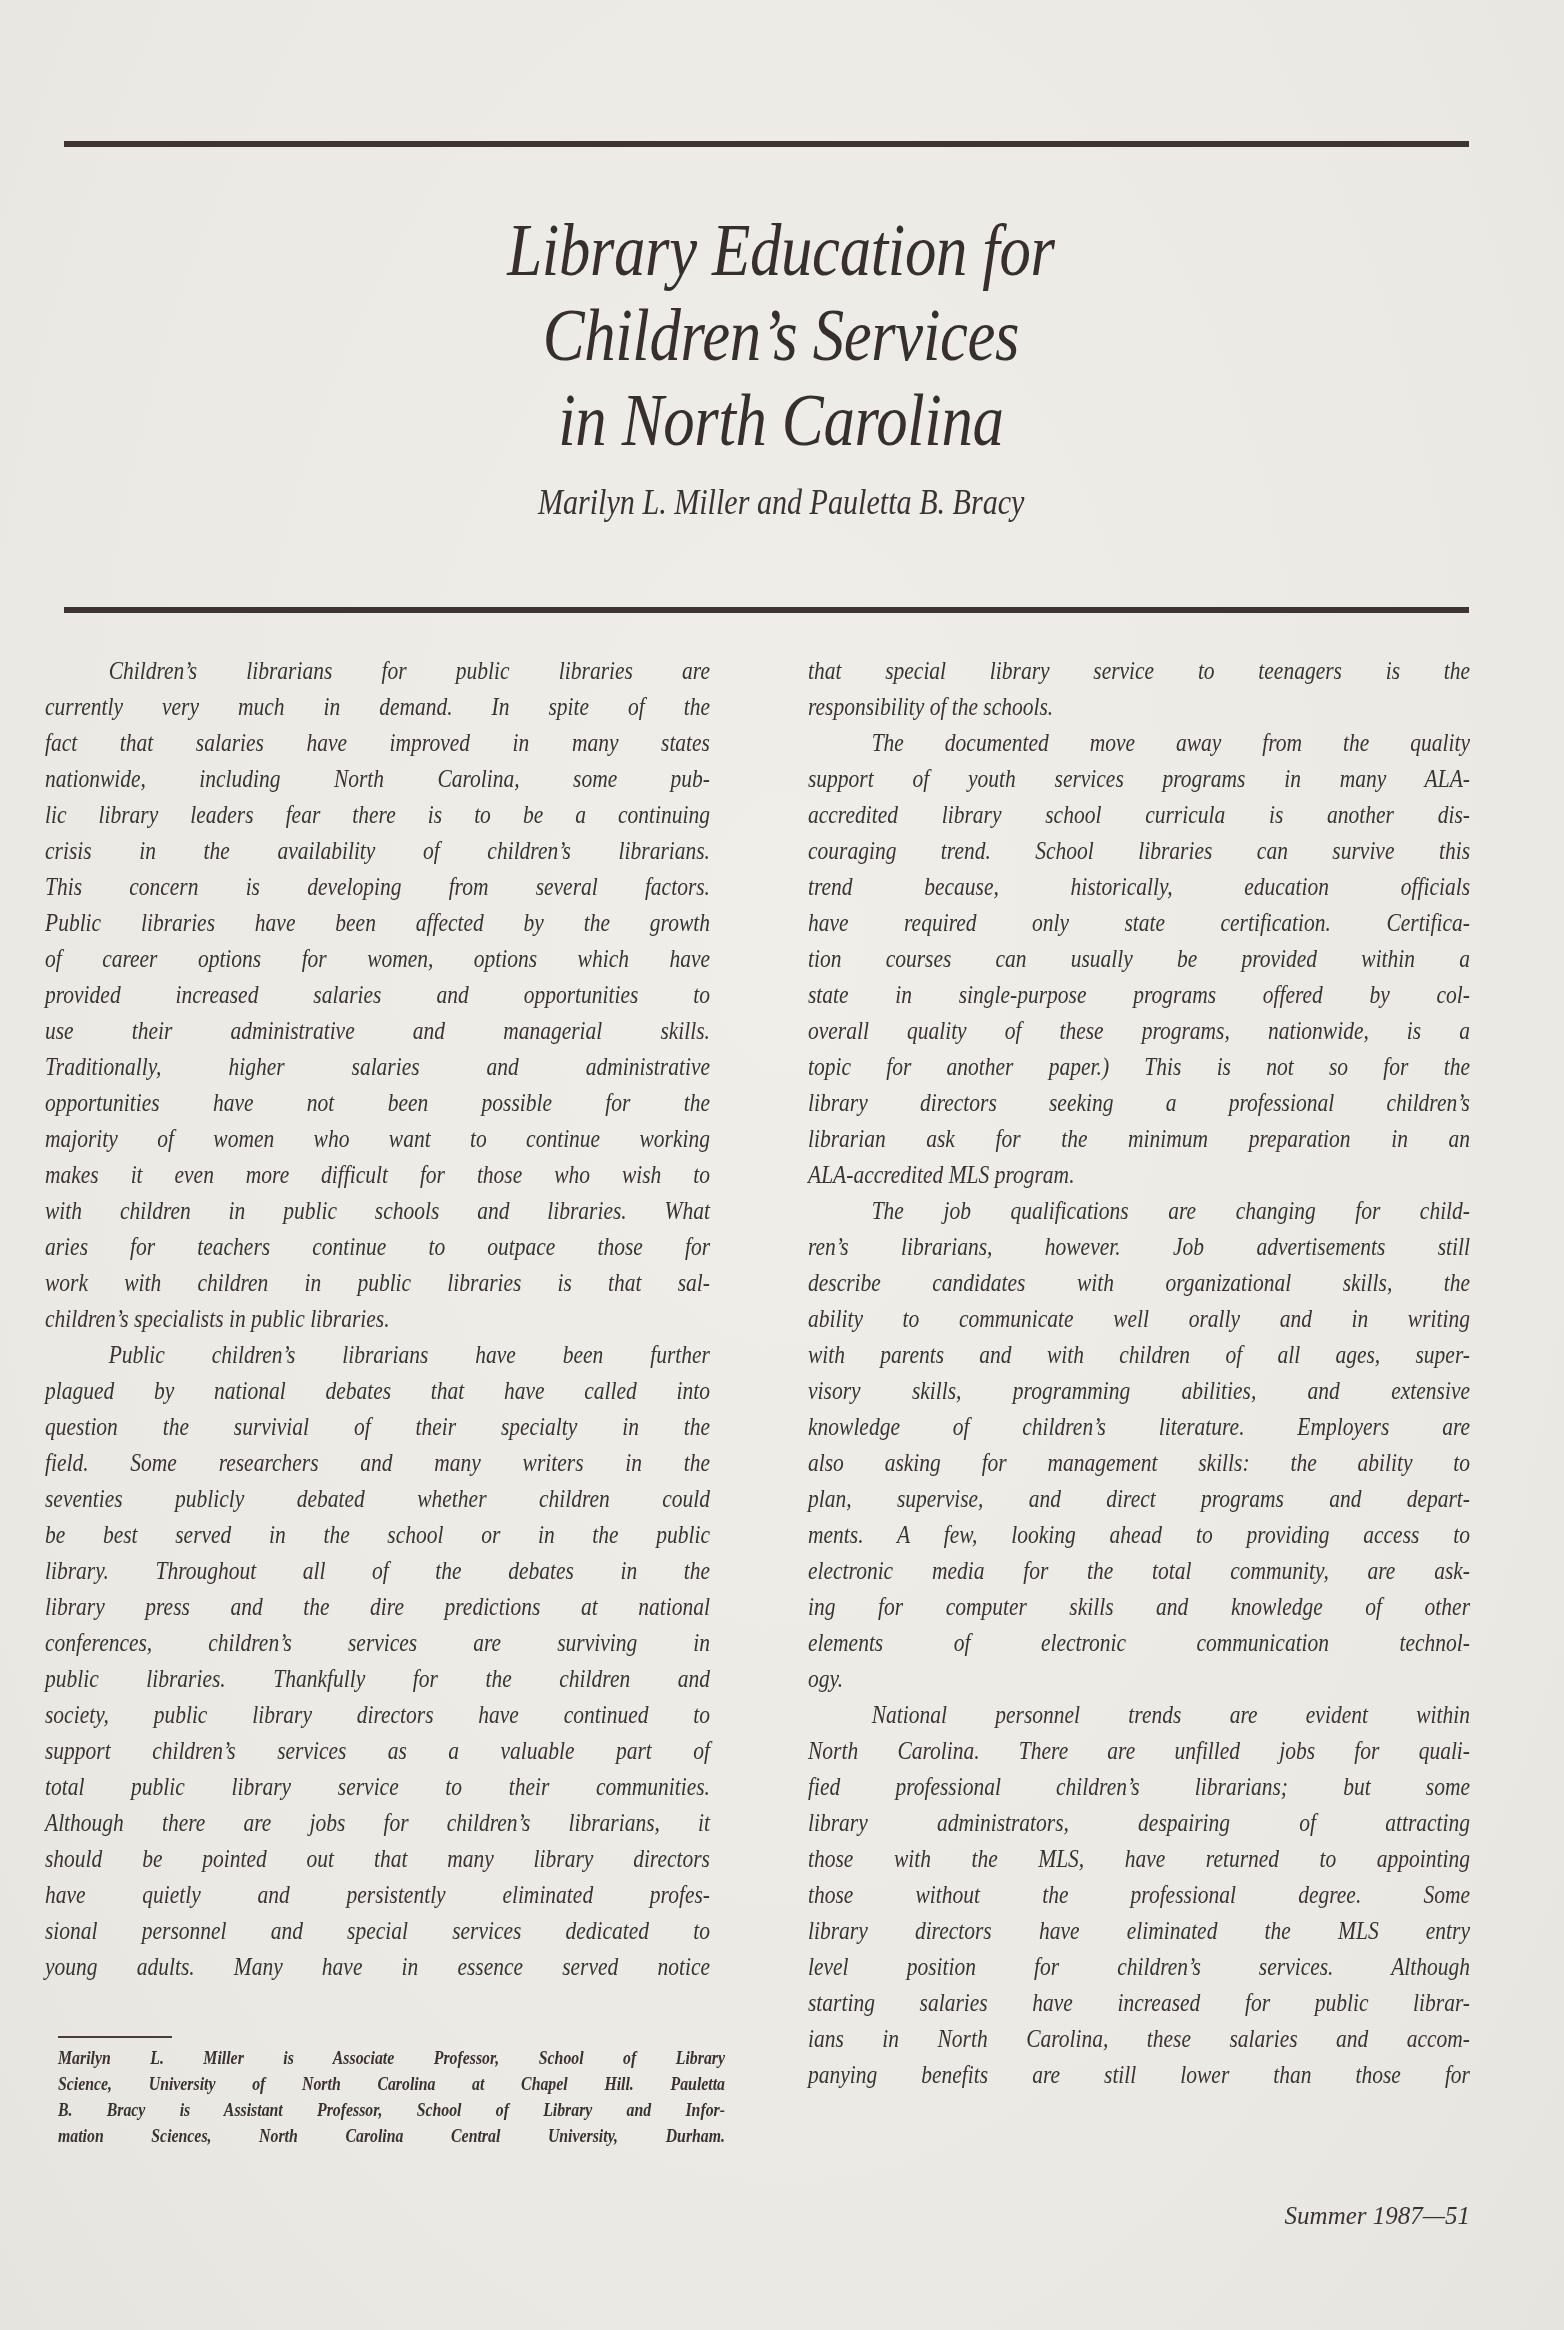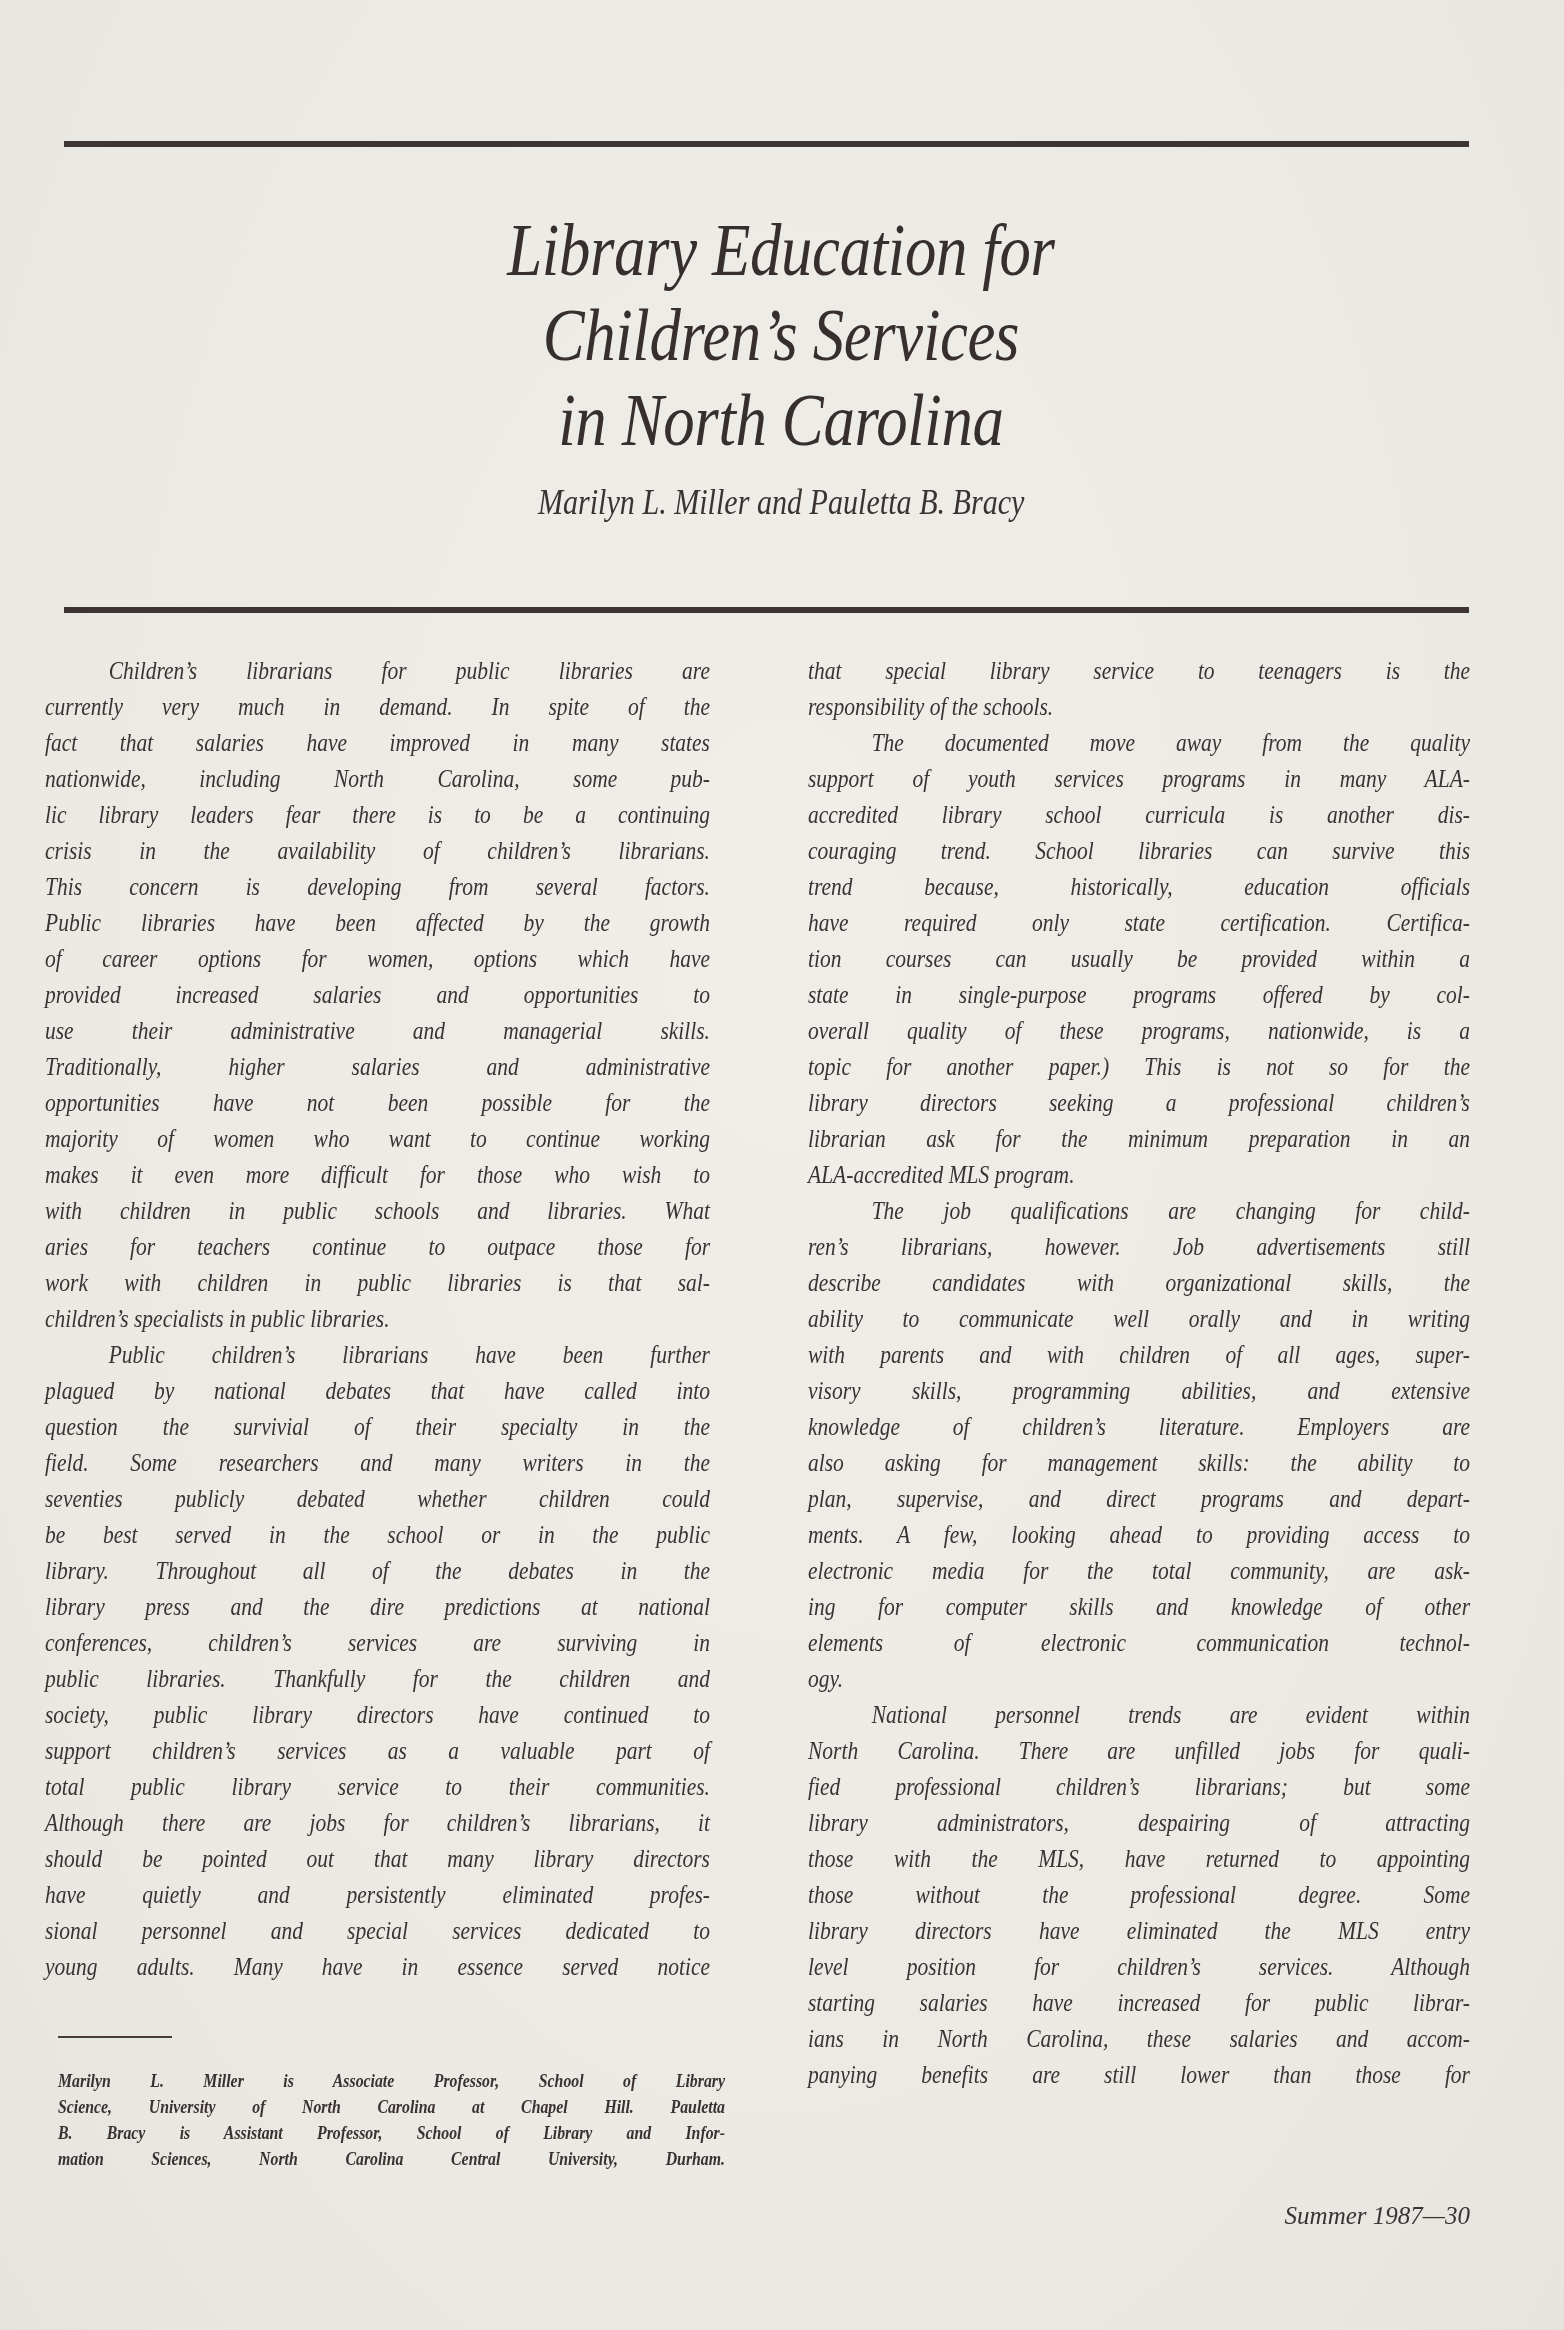--- a/index.html
+++ b/index.html
@@ -109,21 +109,20 @@
     }
     .footnote {
       position: absolute;
       left: 58px;
       top: 2045px;
       width: 667px;
       font-size: 18.4px;
       line-height: 26px;
       font-weight: bold;
       color: #3a3231;
-      margin-top: 23px;
     }
     .footnote .fline {
       display: block;
       height: 26px;
       white-space: nowrap;
     }
     .footnote .fline .txt {
       display: block;
       text-align: justify;
       text-align-last: justify;
@@ -405,15 +404,15 @@
         <span class="txt">Science, University of North Carolina at Chapel Hill. Pauletta</span>
       </span>
       <span class="fline">
         <span class="txt">B. Bracy is Assistant Professor, School of Library and Infor-</span>
       </span>
       <span class="fline">
         <span class="txt">mation Sciences, North Carolina Central University, Durham.</span>
       </span>
     </div>
 
-  <div class="folio">Summer 1987—30</div>
+  <div class="folio">Summer 1987—51</div>
 </div>
 
 
 </body></html>

